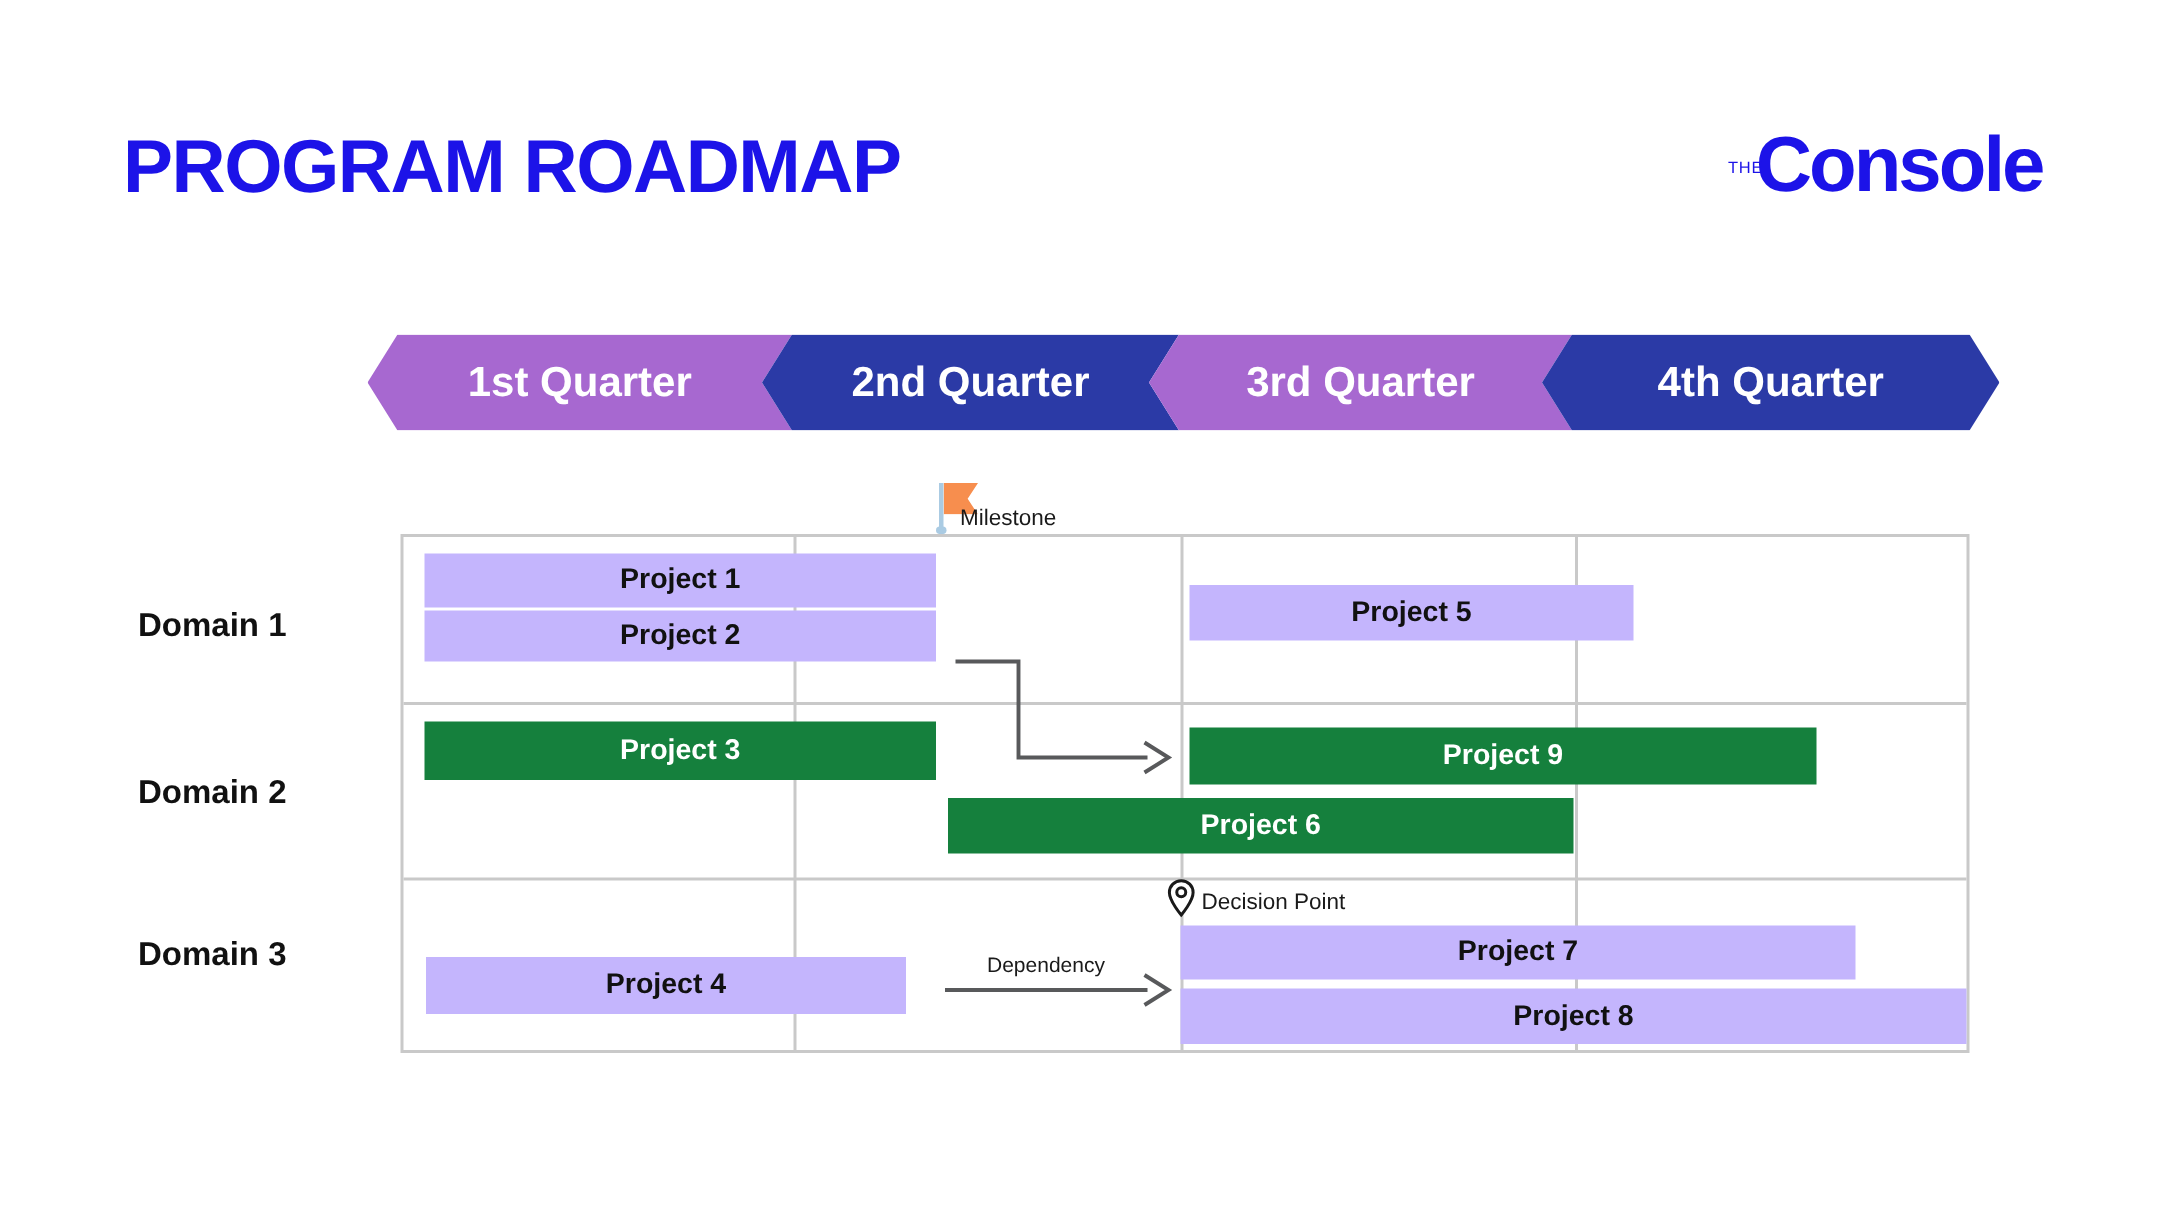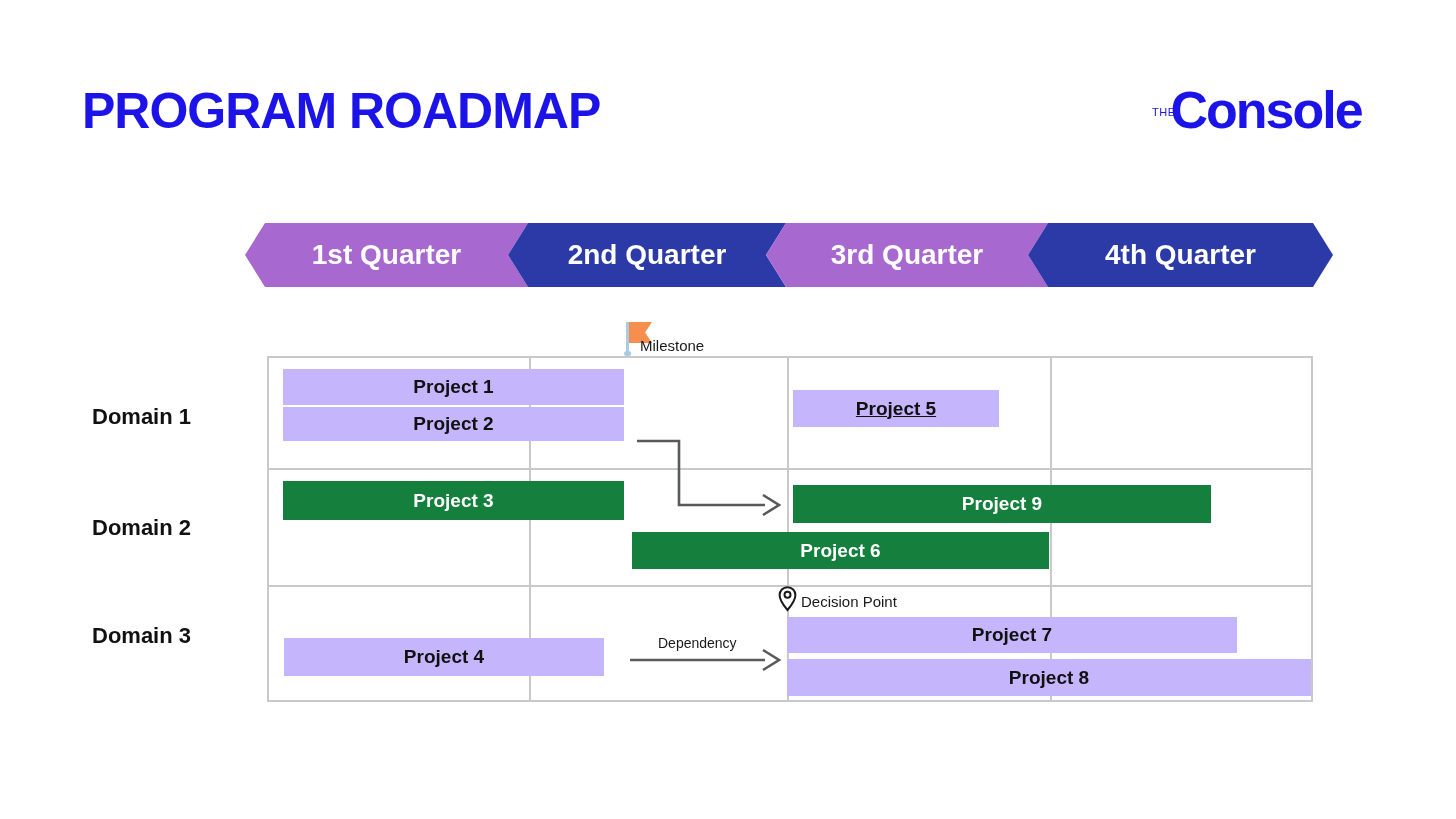--- a/index.html
+++ b/index.html
@@ -49,21 +49,21 @@
   .bar{
     position:absolute;display:flex;align-items:center;justify-content:center;
     font-size:19px;font-weight:700;white-space:nowrap;
   }
   .bar.light{background:#c4b5fd;color:#111111;}
   .bar.dark{background:#15803d;color:#ffffff;}
   .bp1{left:283px;top:369px;width:341px;height:36px;}
   .bp2{left:283px;top:407px;width:341px;height:34px;}
   .bp3{left:283px;top:481px;width:341px;height:39px;}
   .bp4{left:284px;top:638px;width:320px;height:38px;}
-  .bp5{left:793px;top:390px;width:206px;height:37px;text-decoration:underline;}
+  .bp5{left:793px;top:390px;width:296px;height:37px;}
   .bp6{left:632px;top:532px;width:417px;height:37px;}
   .bp7{left:787px;top:617px;width:450px;height:36px;}
   .bp8{left:787px;top:659px;width:524px;height:37px;}
   .bp9{left:793px;top:485px;width:418px;height:38px;}
   
   .pole{position:absolute;left:626px;top:322px;width:3px;height:34px;background:#aacbe3;}
   .pole-foot{position:absolute;left:624px;top:351px;width:7px;height:5px;border-radius:3px;background:#aacbe3;}
   .flag{
     position:absolute;left:629px;top:322px;width:23px;height:21px;background:#f78e4e;
     clip-path:polygon(0 0, 100% 0, 70% 50%, 100% 100%, 0 100%);

